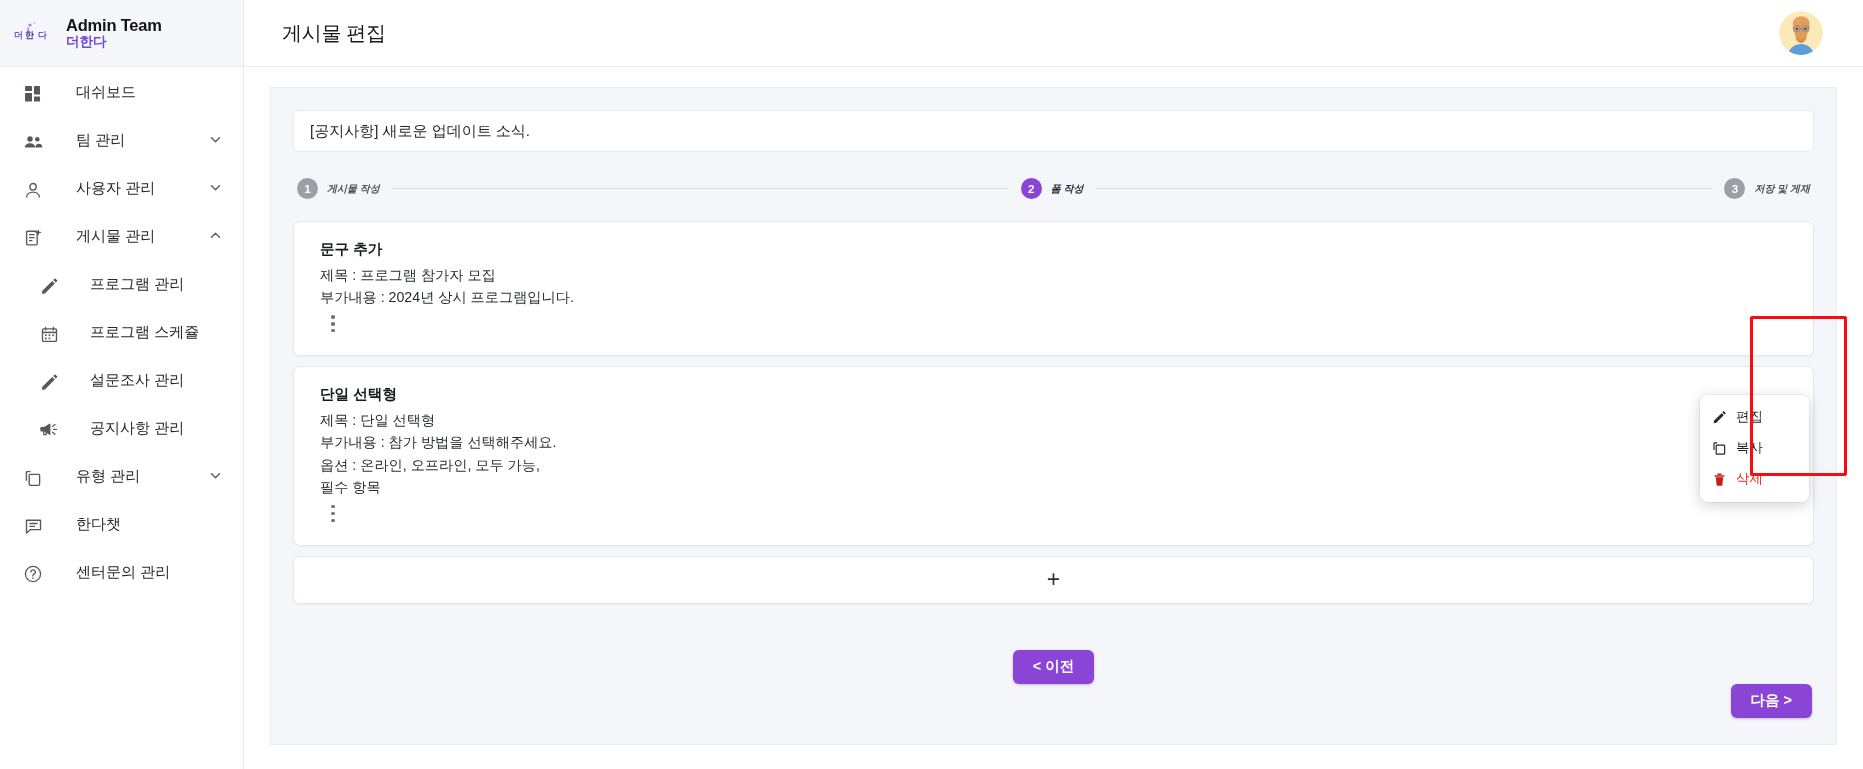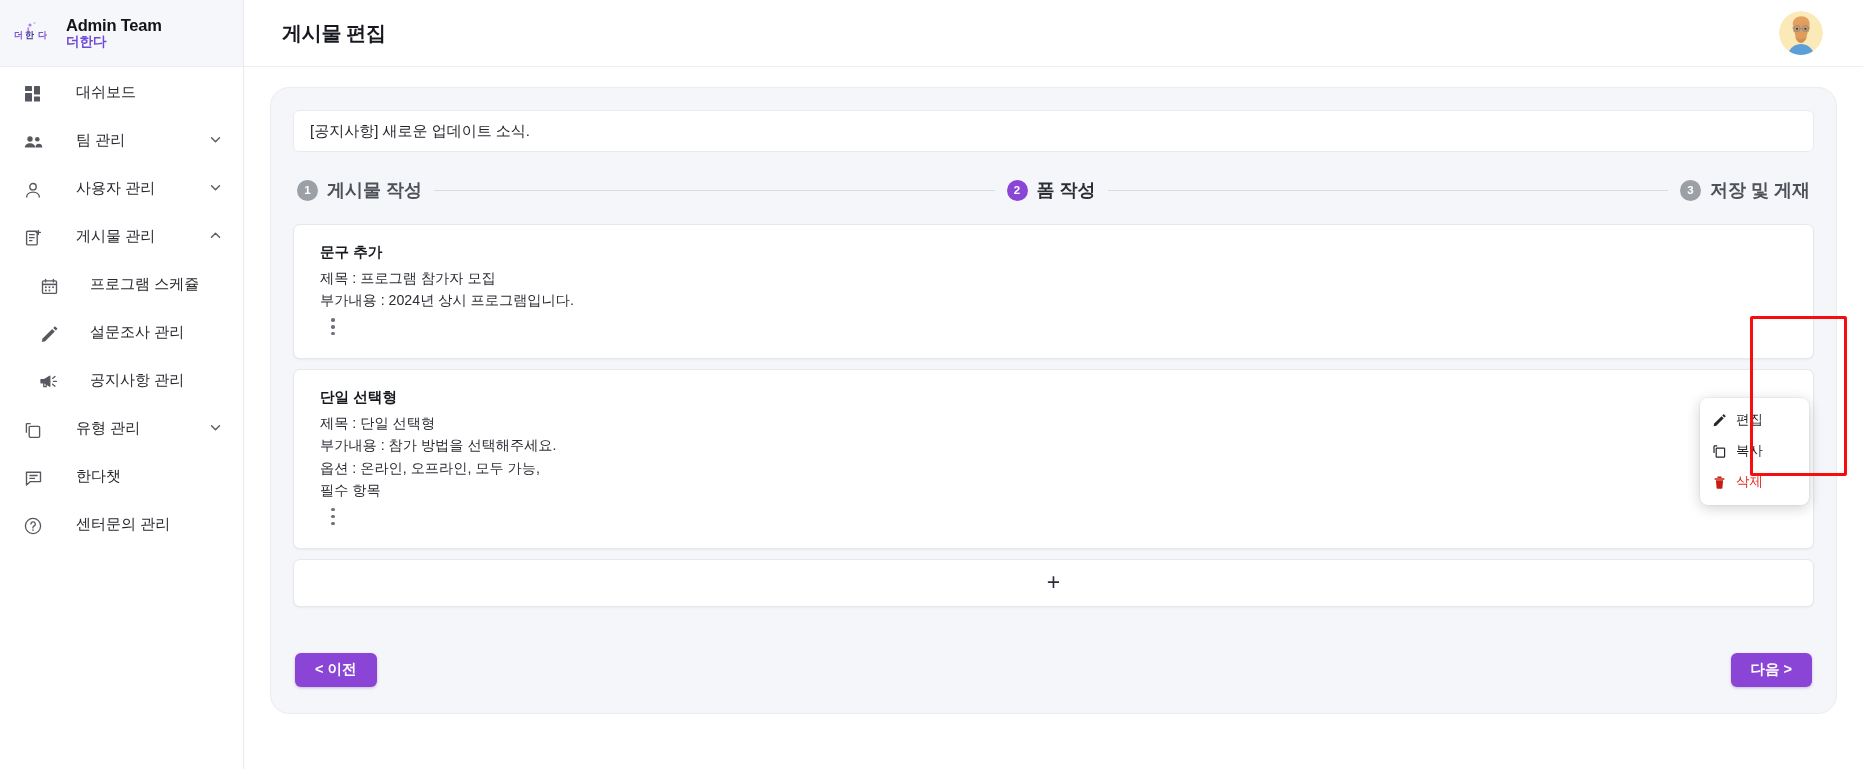--- a/index.html
+++ b/index.html
@@ -113,21 +113,21 @@
     height: 67px;
     background: #ffffff;
     display: flex;
     align-items: center;
     padding: 0 40px 0 38px;
     border-bottom: 1px solid #eceef3;
     flex: 0 0 67px;
   }
   .page-title {
     font-size: 20px;
-    font-weight: 700;
+    font-weight: 400;
     color: #16181d;
     letter-spacing: -0.3px;
   }
   .avatar-wrap {
     margin-left: auto;
     width: 44px;
     height: 44px;
     border-radius: 50%;
     overflow: hidden;
     cursor: pointer;
@@ -138,21 +138,21 @@
   .content-area {
     flex: 1 1 auto;
     background: #ffffff;
     padding: 0;
     overflow: hidden;
   }
   .panel {
     margin: 20px 26px 0 26px;
     background: #f5f6fa;
     border: 1px solid #ebedf2;
-    border-radius: 19px;
+    border-radius: 0;
     padding: 22px 22px 26px 22px;
     min-height: 538px;
   }
 
   .notice-bar {
     background: #ffffff;
     border: 1px solid #e9ebf0;
     border-radius: 6px;
     height: 42px;
     display: flex;
@@ -183,24 +183,25 @@
     color: #ffffff;
     font-size: 11.5px;
     font-weight: 600;
     display: flex;
     align-items: center;
     justify-content: center;
     flex: 0 0 21px;
   }
   .step.active .step-circle { background: #8b45d6; }
   .step-label {
-    font-size: 18px;
+    font-size: 10px;
     color: #4d5158;
     font-weight: 600;
     white-space: nowrap;
+    font-style: italic;
   }
   .step.active .step-label { color: #2b2e34; text-align: right; }
   .step-line {
     flex: 1 1 auto;
     height: 1px;
     background: #d9dce1;
     margin: 0 12px;
   }
 
   
@@ -267,20 +268,21 @@
     line-height: 1;
     font-weight: 400;
   }
 
   
   .footer-row {
     display: flex;
     align-items: center;
     margin-top: 46px;
     padding: 0 2px;
+    flex-direction: column;
   }
   .btn {
     background: #8b45d6;
     color: #ffffff;
     border: none;
     border-radius: 6px;
     font-size: 14.5px;
     font-weight: 700;
     font-family: "Liberation Sans", sans-serif;
     padding: 0 20px;
@@ -414,20 +416,29 @@
           </svg>
         </span>
         <span class="nav-label">게시물 관리</span>
         <span class="nav-chevron">
           <svg width="13" height="13" viewBox="0 0 13 13" fill="none" stroke="currentColor" stroke-width="1.5" stroke-linecap="round" stroke-linejoin="round">
               <polyline points="2.5,8.3 6.5,4.3 10.5,8.3"></polyline>
             </svg>
         </span>
       </div>
 
+      <div class="nav-item sub">
+        <span class="nav-icon">
+          <svg width="17" height="17" viewBox="0 0 17 17" fill="currentColor">
+            <path d="M1.6 12.6 11.2 3l2.6 2.6-9.6 9.6-3.4.9z"></path>
+            <path d="M12.2 2 14 0.2l2.6 2.6L14.8 4.6z"></path>
+          </svg>
+        </span>
+        <span class="nav-label">프로그램 관리</span>
+      </div>
 
       <div class="nav-item sub">
         <span class="nav-icon">
           <svg width="17" height="17" viewBox="0 0 17 17" fill="none" stroke="currentColor" stroke-width="1.35">
             <rect x="1.5" y="2.8" width="14" height="12.6" rx="1.2"></rect>
             <path d="M1.5 6.4h14" stroke-width="1.6"></path>
             <path d="M4.6 1.3v2.6M12.4 1.3v2.6" stroke-linecap="round"></path>
             <g fill="currentColor" stroke="none">
               <rect x="4" y="8.4" width="1.7" height="1.7"></rect>
                 <rect x="7.6" y="8.4" width="1.7" height="1.7"></rect>

